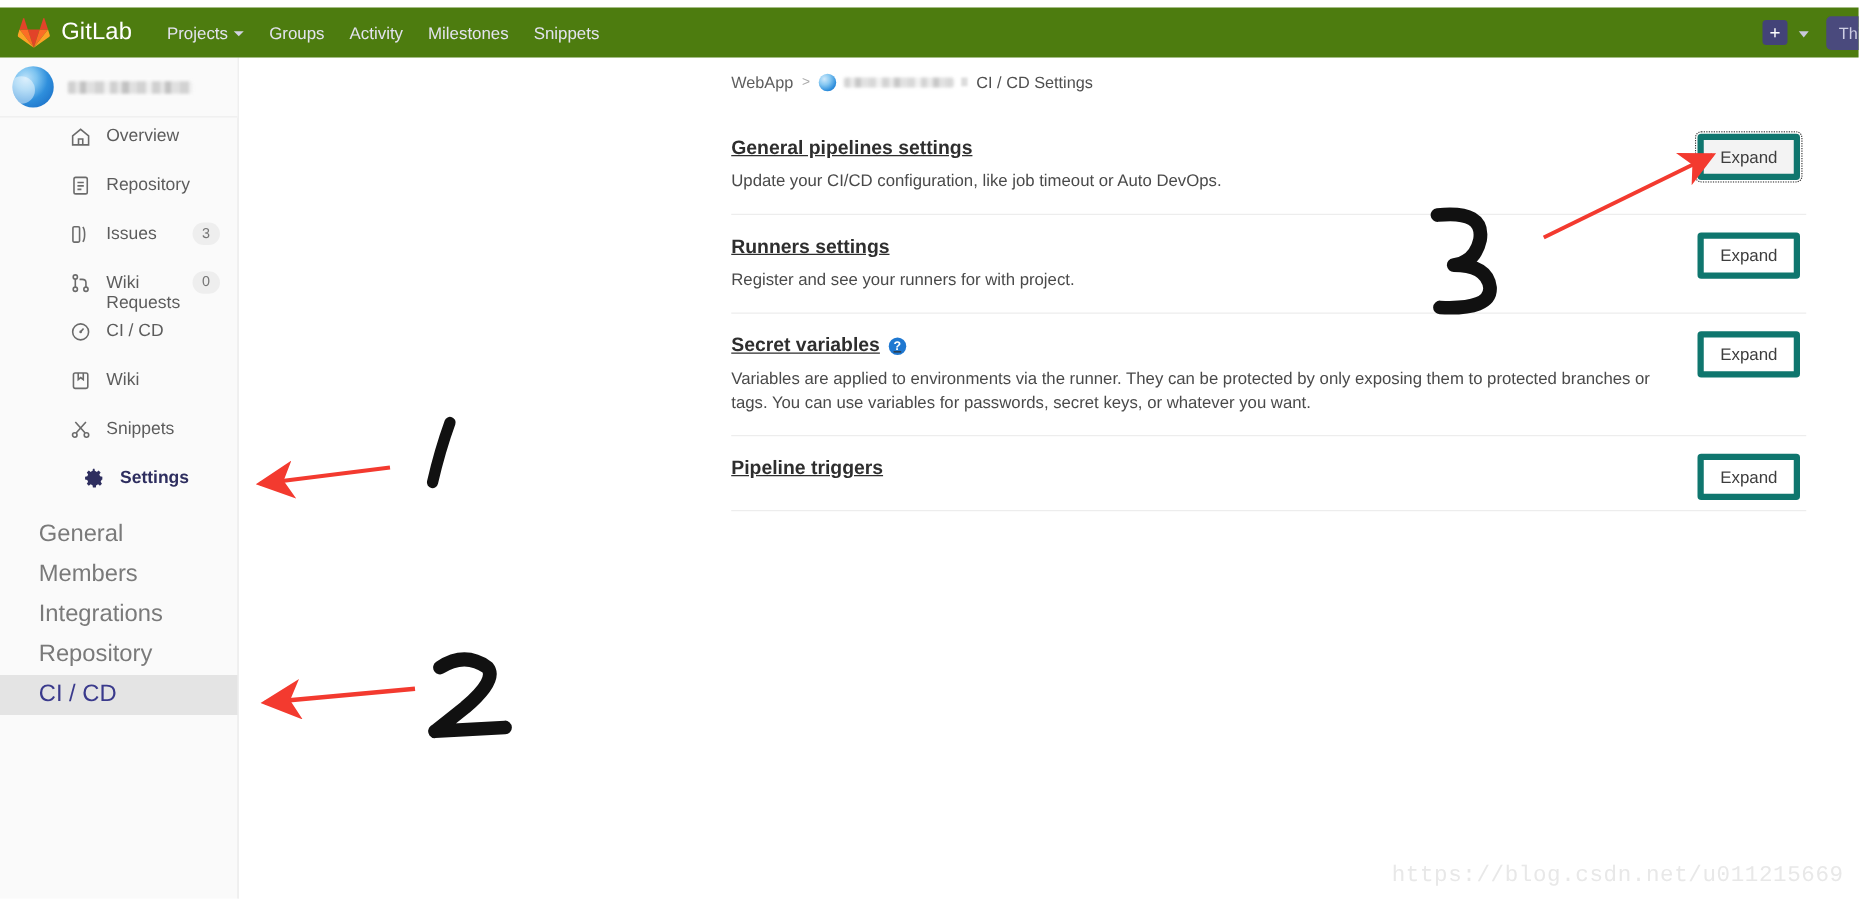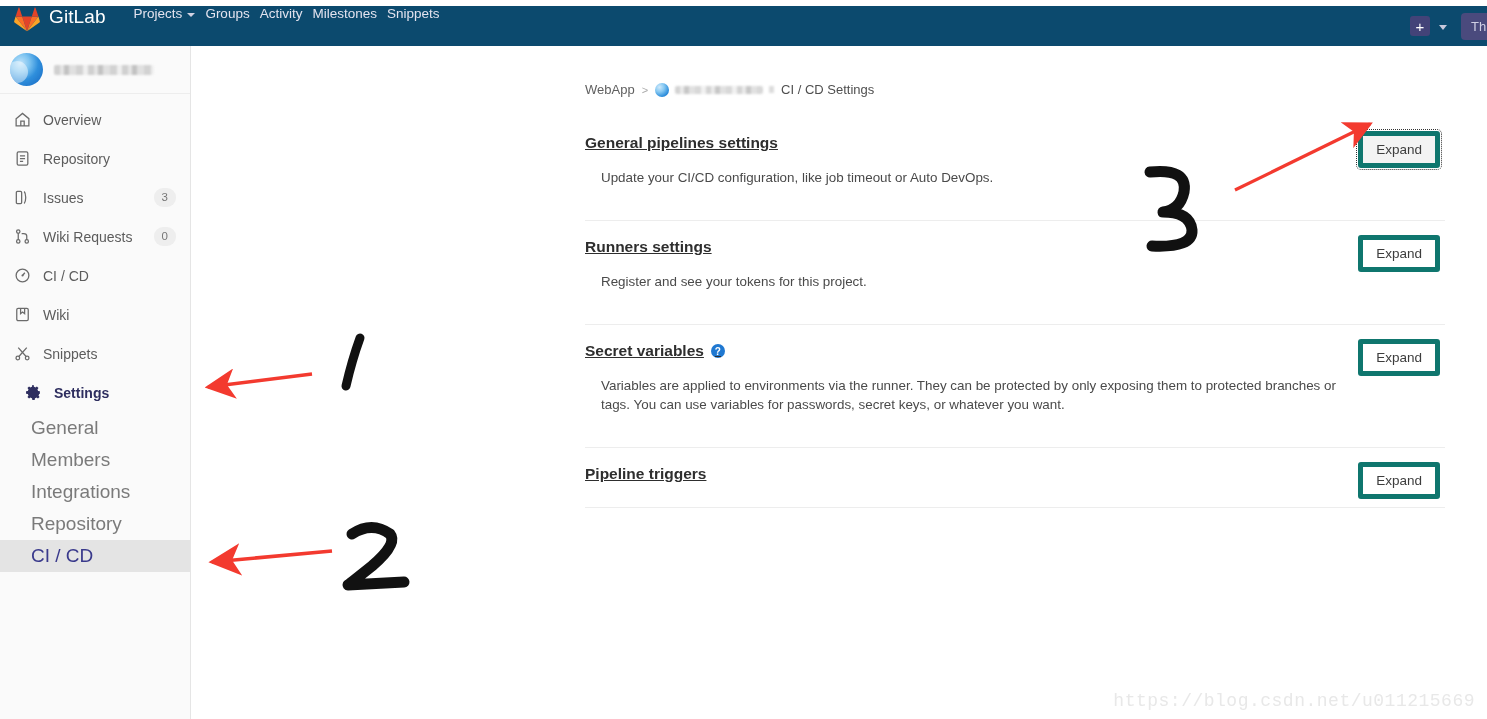--- a/index.html
+++ b/index.html
@@ -9,29 +9,29 @@
     overflow: hidden;
     background: #ffffff;
     font-family: "Liberation Sans", "DejaVu Sans", sans-serif;
     -webkit-font-smoothing: antialiased;
   }
   #app { position: relative; width: 1487px; height: 719px; background:#fff; }
 
   
   .navbar {
     position: absolute; top: 6px; left: 0; width: 1487px; height: 40px;
-    background: #0c4a6e; display: flex; align-items: flex-start;
+    background: #4d7c0f; display: flex; align-items: center;
     padding-left: 14px; z-index: 5;
   }
   .gl-logo { width: 26px; height: 26px; margin-right: 9px; flex: none; }
   .gl-brand {
     color: #fff; font-size: 19px; letter-spacing: .1px; margin-right: 28px;
     font-weight: 400;
   }
-  .nav-links { display: flex; align-items: center; gap: 10px; }
+  .nav-links { display: flex; align-items: center; gap: 20px; }
   .nav-link {
     color: #e3e3ef; font-size: 13.5px; display: flex; align-items: center; gap: 5px;
     cursor: pointer;
   }
   .chev-sm {
     display:inline-block; width:0;height:0;
     border-left:4px solid transparent;border-right:4px solid transparent;
     border-top:4.5px solid #d2d2e2; margin-top:2px;
   }
   .nav-right {
@@ -74,22 +74,22 @@
   }
   .blurname {
     height:10px; width:100px; border-radius:2px;
     background: repeating-linear-gradient(90deg,
       #c9c9c9 0 6px, #e2e2e2 6px 10px, #b9b9b9 10px 15px, #dcdcdc 15px 22px,
       #cccccc 22px 29px, #eeeeee 29px 34px);
     filter: blur(1.2px); opacity:.85;
   }
   .nav-list { padding-top: 6px; }
   .side-item {
-    display:flex; align-items:center; height:39px; padding:0 14px 0 13px;
-    color:#5c5c5c; font-size:14px; cursor:pointer; position:relative;
+    display:flex; align-items:flex-start; height:39px; padding:0 14px 0 13px;
+    color:#5c5c5c; font-size:14px; cursor:pointer; position:relative;margin-left:42px;
   }
   .side-item .ic { width:19px; height:19px; flex:none; margin-right:11px;
     display:flex; align-items:center; justify-content:center; }
   .side-item .lbl { flex:1; }
   .side-item.active { color:#2e2e5f; font-weight:600;padding-left:24px; }
   .badge {
     background:#eeeeee; color:#767676; font-size:11.5px; border-radius:9px;
     padding:2px 8px; line-height:1.25; min-width:22px; text-align:center;
   }
   .sub-list { padding-bottom:4px; }
@@ -99,21 +99,21 @@
   }
   .sub-item.active { background:#e4e4e4; color:#3a3a8c; }
 
   
   .main {
     position:absolute; top:46px; left:191px; width:1296px; height:673px;
     background:#fff;
   }
   .crumbs {
     display:flex; align-items:center; height:33px; padding: 6px 0 0 394px;
-    font-size:13px; color:#6b6b6b; gap:7px;margin-top:24px;
+    font-size:13px; color:#6b6b6b; gap:7px;
   }
   .crumbs .sep { color:#aaa; font-size:11px; }
   .crumb-link { color:#5f5f5f; cursor:pointer; }
   .crumb-proj {
     display:flex; align-items:center; gap:6px; cursor:pointer;
   }
   .crumb-avatar{
     width:14px;height:14px;border-radius:50%;
     background: radial-gradient(circle at 32% 30%, #cfe9fb 0%, #86c8f2 35%, #2f8fdc 70%, #1565c0 100%);
     filter: blur(.3px);
@@ -137,21 +137,21 @@
   .sec-title {
     font-size:15.5px; font-weight:700; color:#2e2e2e; margin:0 0 7px 0;
     display:flex; align-items:center; gap:7px;text-decoration:underline;
   }
   .help-ic {
     width:14px;height:14px;border-radius:50%;background:#1f78d1;color:#fff;
     font-size:10px; font-weight:700; display:flex;align-items:center;justify-content:center;
     cursor:pointer;
   }
   .sec-desc {
-    font-size:13.4px; color:#4a4a4a; line-height:1.42; margin:16px; max-width:735px;
+    font-size:13.4px; color:#4a4a4a; line-height:1.42; margin:0; max-width:735px;
   }
   .expand-btn {
     position:absolute; right:5px; top:14px;
     font-size:13.5px; color:#3d3d3d; background:#fff;
     border:5px solid #0f766e; border-radius:3px; padding:6px 13px;
     cursor:pointer; font-family: inherit;
   }
   .expand-btn.focused { background:#f3f3f3; outline:1.5px dotted #333; outline-offset:1px; }
 
   
@@ -320,21 +320,21 @@
           <span>General pipelines settings</span>
         </h3>
         <p class="sec-desc">Update your CI/CD configuration, like job timeout or Auto DevOps.</p>
         <button class="expand-btn focused">Expand</button>
       </div>
 
       <div class="sec">
         <h3 class="sec-title">
           <span>Runners settings</span>
         </h3>
-        <p class="sec-desc">Register and see your tokens for this project.</p>
+        <p class="sec-desc">Register and see your runners for with project.</p>
         <button class="expand-btn">Expand</button>
       </div>
 
       <div class="sec">
         <h3 class="sec-title">
           <span>Secret variables</span>
           <span class="help-ic">?</span>
         </h3>
         <p class="sec-desc">Variables are applied to environments via the runner. They can be protected by only exposing them to protected branches or tags. You can use variables for passwords, secret keys, or whatever you want.</p>
         <button class="expand-btn">Expand</button>

